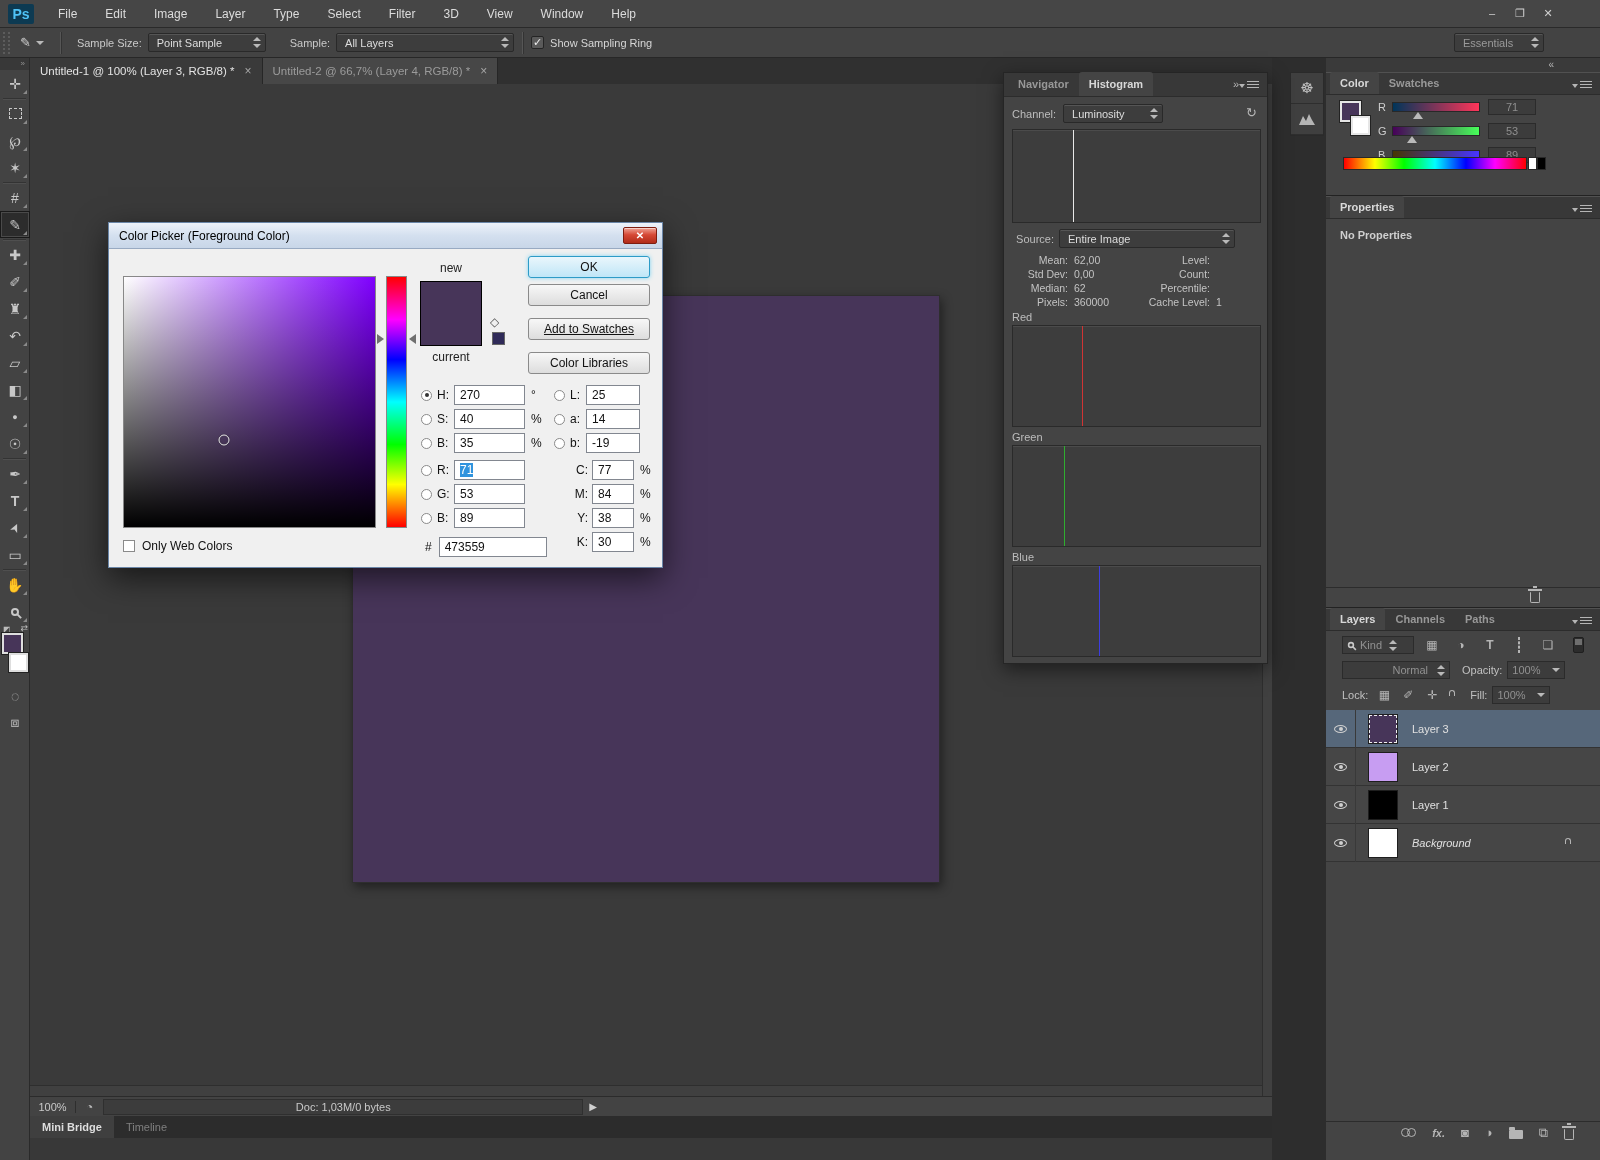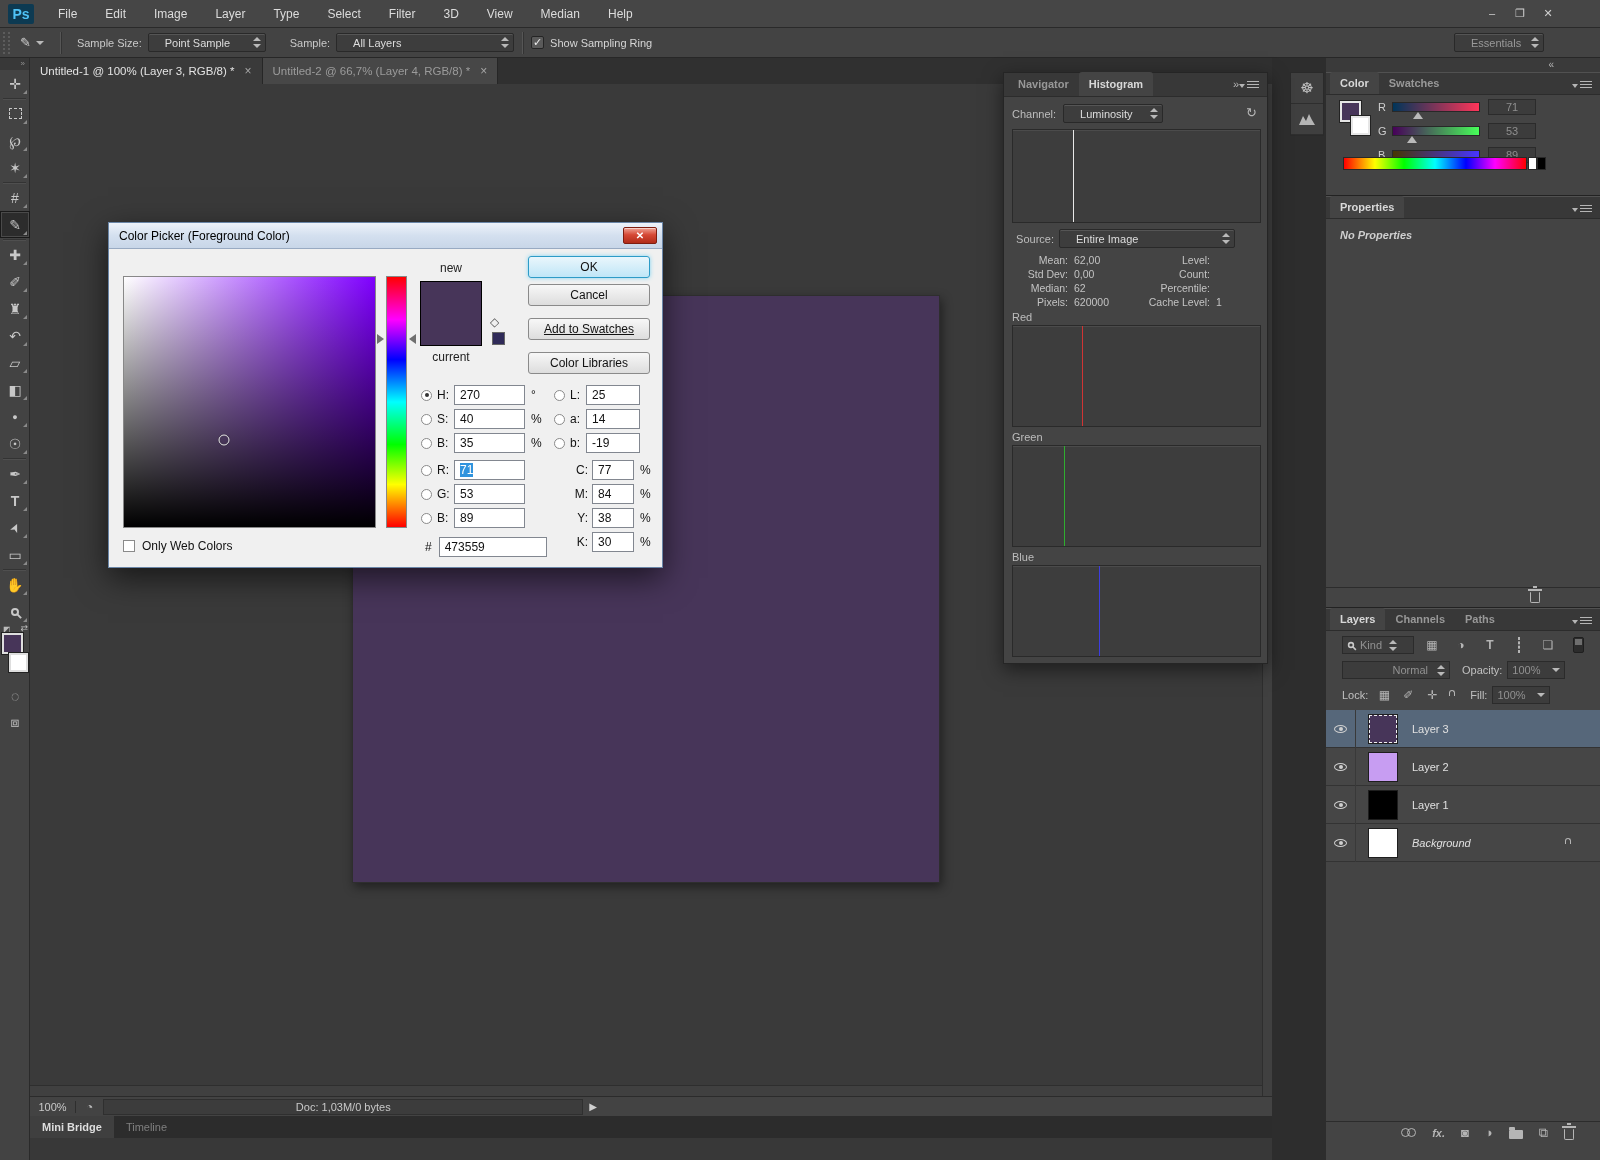--- a/index.html
+++ b/index.html
@@ -19,21 +19,21 @@
   .winbtn { width:28px; height:18px; text-align:center; line-height:16px; color:#cfcfcf; font-size:11px; }
 
   #optionsbar { left:0; top:28px; width:1600px; height:30px; background:#434343; border-bottom:1px solid #272727;
                 display:flex; align-items:center; }
   .grip { width:7px; height:22px; margin-left:3px; border-left:2px dotted #5c5c5c; border-right:2px dotted #5c5c5c; }
   .opt-tool { display:flex; align-items:center; margin:0 8px 0 10px; color:#cfcfcf; }
   .vsep { width:1px; height:22px; background:#565656; margin:0 8px; box-shadow:1px 0 0 #333; }
   .opt-label { color:#c9c9c9; margin:0 6px 0 8px; }
   .dropdown { background:#3d3d3d; border:1px solid #292929; box-shadow:inset 0 1px 0 #555;
               height:19px; display:flex; align-items:center; padding:0 4px 0 8px; color:#ddd; border-radius:2px; }
-  .dropdown .txt { flex:1;margin-left:8px; }
+  .dropdown .txt { flex:1; }
   .updn { width:9px; height:11px; position:relative; margin-left:8px; }
   .updn::before { content:''; position:absolute; left:1px; top:0; border-left:4px solid transparent;
                   border-right:4px solid transparent; border-bottom:4px solid #b9b9b9; }
   .updn::after { content:''; position:absolute; left:1px; bottom:0; border-left:4px solid transparent;
                  border-right:4px solid transparent; border-top:4px solid #b9b9b9; }
   .darr { width:0; height:0; border-left:4px solid transparent; border-right:4px solid transparent;
           border-top:4px solid #b9b9b9; display:inline-block; }
   .checkbox-dark { width:13px; height:13px; background:#5a5a5a; border:1px solid #252525; border-radius:2px;
                    color:#f0f0f0; font-size:11px; line-height:11px; text-align:center; margin-right:6px; }
 
@@ -209,21 +209,21 @@
     <div id="ps-logo">Ps</div>
     <span class="menu-item">File</span>
     <span class="menu-item">Edit</span>
     <span class="menu-item">Image</span>
     <span class="menu-item">Layer</span>
     <span class="menu-item">Type</span>
     <span class="menu-item">Select</span>
     <span class="menu-item">Filter</span>
     <span class="menu-item">3D</span>
     <span class="menu-item">View</span>
-    <span class="menu-item">Median</span>
+    <span class="menu-item">Window</span>
     <span class="menu-item">Help</span>
     <div id="win-controls">
       <span class="winbtn">–</span>
       <span class="winbtn">❐</span>
       <span class="winbtn">✕</span>
     </div>
   </div>
 
   <div id="optionsbar" class="abs">
     <div class="grip"></div>
@@ -414,21 +414,21 @@
           <span class="sv2"></span>
       </div>
       <div class="statrow">
         <span class="sl1">Median:</span>
           <span class="sv1">62</span>
         <span class="sl2">Percentile:</span>
           <span class="sv2"></span>
       </div>
       <div class="statrow">
         <span class="sl1">Pixels:</span>
-          <span class="sv1">620000</span>
+          <span class="sv1">360000</span>
         <span class="sl2">Cache Level:</span>
           <span class="sv2">1</span>
       </div>
     </div>
     <span class="abs hlabel" style="left:8px; top:238px;">Red</span>
     <div class="histbox" style="top:252px; height:102px;">
       <div class="histline" style="background-color: rgb(208, 52, 52); left: 27.8%;"></div>
     </div>
     <span class="abs hlabel" style="left:8px; top:358px;">Green</span>
     <div class="histbox" style="top:372px; height:102px;">
@@ -481,21 +481,21 @@
       <div id="spec-black"></div>
     </div>
 
     <div class="dpanel" style="top:138px; height:412px;">
       <div class="dhead">
         <span class="ptab active" style="margin-left:4px;">Properties</span>
         <span class="pmenu">
             <i></i>
           </span>
       </div>
-      <div class="abs" style="left:14px; top:32px; font-weight:bold; color:#cfcfcf;font-style:italic;">No Properties</div>
+      <div class="abs" style="left:14px; top:32px; font-weight:bold; color:#cfcfcf;">No Properties</div>
       <div class="abs" style="left:0; bottom:0; width:274px; height:20px; border-top:1px solid #2c2c2c; display:flex; justify-content:flex-end; padding-right:60px;">
         <span class="trash"></span>
       </div>
     </div>
 
     <div class="dpanel" style="top:550px; height:552px; border-bottom:none;">
       <div class="dhead">
         <span class="ptab active" style="margin-left:4px;">Layers</span>
         <span class="ptab">Channels</span>
         <span class="ptab">Paths</span>

